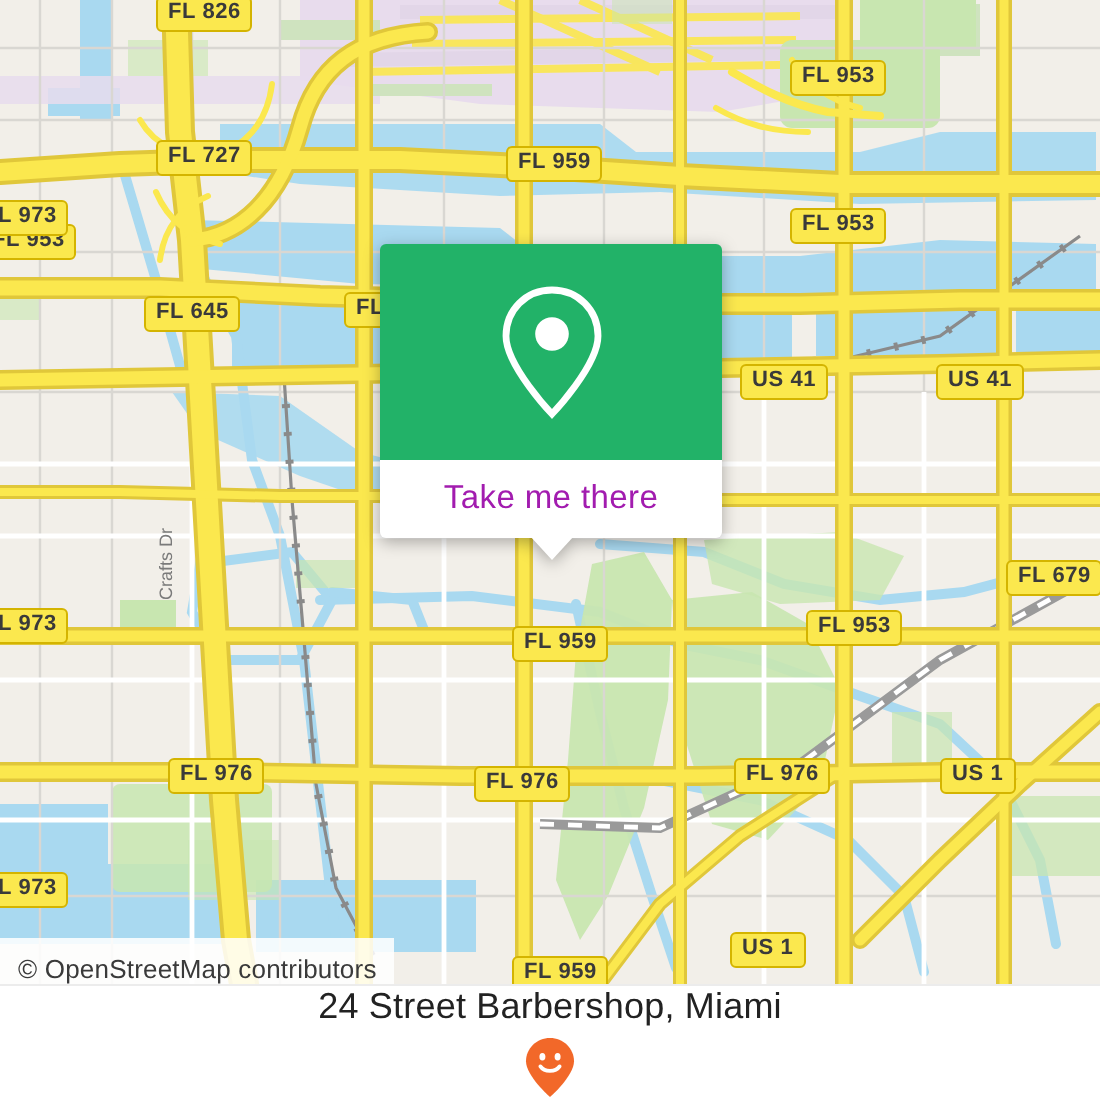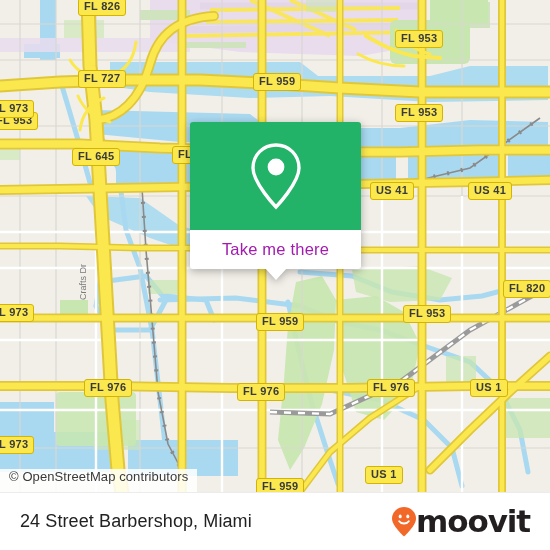--- a/index.html
+++ b/index.html
@@ -11,21 +11,21 @@
   #app{position:relative;width:550px;height:550px;overflow:hidden;background:#fff;}
 
   
   #map{position:absolute;left:0;top:0;width:550px;height:492px;overflow:hidden;background:#3b82f6;}
   #map svg{position:absolute;left:0;top:0;}
 
   
   #attrib{
     position:absolute;left:0;top:469px;height:23px;
     background:rgba(255,255,255,0.86);
-    display:flex;align-items:flex-start;padding:0 9px;
+    display:flex;align-items:flex-end;padding:0 9px;
     font-size:13px;color:#3a3a3a;letter-spacing:.1px;white-space:nowrap;
   }
 
   
   #card{
     position:absolute;left:190px;top:122px;width:171px;
     filter:drop-shadow(0 2px 4px rgba(0,0,0,.30));
   }
   #card-top{
     height:108px;border-radius:3px 3px 0 0;
@@ -42,20 +42,21 @@
     width:0;height:0;border-left:11px solid transparent;
     border-right:11px solid transparent;border-top:12px solid #ffffff;
   }
 
   
   #footer{
     position:absolute;left:0;top:492px;width:550px;height:58px;
     background:#ffffff;display:flex;align-items:center;
     justify-content:space-between;padding:0 20px;box-sizing:border-box;
     border-top:1px solid #ececec;
+    flex-direction:column;
   }
   #footer-title{font-size:18px;color:#222;letter-spacing:.1px;white-space:nowrap;}
   #brand{display:flex;align-items:center;gap:1px;}
   #brand-word{
     font-size:31px;color:#231f20;letter-spacing:-1.1px;
     font-family:"DejaVu Sans","Liberation Sans",sans-serif;font-weight:600;
     line-height:1;margin-left:-2px;
   }
 </style>
 </head>
@@ -209,21 +210,21 @@
         <div style="position: absolute; left: 78px; top: 70px; background: rgb(251, 232, 78); border: 1.6px solid rgb(212, 180, 0); border-radius: 3px; padding: 1px 5px 2px; font: bold 11px / 13px &quot;Liberation Sans&quot;, sans-serif; color: rgb(58, 58, 58); letter-spacing: 0.3px; white-space: nowrap;"><span>FL 727</span></div>
         <div style="position: absolute; left: 253px; top: 73px; background: rgb(251, 232, 78); border: 1.6px solid rgb(212, 180, 0); border-radius: 3px; padding: 1px 5px 2px; font: bold 11px / 13px &quot;Liberation Sans&quot;, sans-serif; color: rgb(58, 58, 58); letter-spacing: 0.3px; white-space: nowrap;"><span>FL 959</span></div>
         <div style="position: absolute; left: 395px; top: 30px; background: rgb(251, 232, 78); border: 1.6px solid rgb(212, 180, 0); border-radius: 3px; padding: 1px 5px 2px; font: bold 11px / 13px &quot;Liberation Sans&quot;, sans-serif; color: rgb(58, 58, 58); letter-spacing: 0.3px; white-space: nowrap;"><span>FL 953</span></div>
         <div style="position: absolute; left: 395px; top: 104px; background: rgb(251, 232, 78); border: 1.6px solid rgb(212, 180, 0); border-radius: 3px; padding: 1px 5px 2px; font: bold 11px / 13px &quot;Liberation Sans&quot;, sans-serif; color: rgb(58, 58, 58); letter-spacing: 0.3px; white-space: nowrap;"><span>FL 953</span></div>
         <div style="position: absolute; left: 72px; top: 148px; background: rgb(251, 232, 78); border: 1.6px solid rgb(212, 180, 0); border-radius: 3px; padding: 1px 5px 2px; font: bold 11px / 13px &quot;Liberation Sans&quot;, sans-serif; color: rgb(58, 58, 58); letter-spacing: 0.3px; white-space: nowrap;"><span>FL 645</span></div>
         <div style="position: absolute; left: -10px; top: 112px; background: rgb(251, 232, 78); border: 1.6px solid rgb(212, 180, 0); border-radius: 3px; padding: 1px 5px 2px; font: bold 11px / 13px &quot;Liberation Sans&quot;, sans-serif; color: rgb(58, 58, 58); letter-spacing: 0.3px; white-space: nowrap;"><span>FL 953</span></div>
         <div style="position: absolute; left: 172px; top: 146px; background: rgb(251, 232, 78); border: 1.6px solid rgb(212, 180, 0); border-radius: 3px; padding: 1px 5px 2px; font: bold 11px / 13px &quot;Liberation Sans&quot;, sans-serif; color: rgb(58, 58, 58); letter-spacing: 0.3px; white-space: nowrap;"><span>FL 959</span></div>
         <div style="position: absolute; left: 370px; top: 182px; background: rgb(251, 232, 78); border: 1.6px solid rgb(212, 180, 0); border-radius: 3px; padding: 1px 5px 2px; font: bold 11px / 13px &quot;Liberation Sans&quot;, sans-serif; color: rgb(58, 58, 58); letter-spacing: 0.3px; white-space: nowrap;"><span>US 41</span></div>
         <div style="position: absolute; left: 468px; top: 182px; background: rgb(251, 232, 78); border: 1.6px solid rgb(212, 180, 0); border-radius: 3px; padding: 1px 5px 2px; font: bold 11px / 13px &quot;Liberation Sans&quot;, sans-serif; color: rgb(58, 58, 58); letter-spacing: 0.3px; white-space: nowrap;"><span>US 41</span></div>
         <div style="position: absolute; left: -14px; top: 100px; background: rgb(251, 232, 78); border: 1.6px solid rgb(212, 180, 0); border-radius: 3px; padding: 1px 5px 2px; font: bold 11px / 13px &quot;Liberation Sans&quot;, sans-serif; color: rgb(58, 58, 58); letter-spacing: 0.3px; white-space: nowrap;"><span>FL 973</span></div>
-        <div style="position: absolute; left: 503px; top: 280px; background: rgb(251, 232, 78); border: 1.6px solid rgb(212, 180, 0); border-radius: 3px; padding: 1px 5px 2px; font: bold 11px / 13px &quot;Liberation Sans&quot;, sans-serif; color: rgb(58, 58, 58); letter-spacing: 0.3px; white-space: nowrap;"><span>FL 820</span></div>
+        <div style="position: absolute; left: 503px; top: 280px; background: rgb(251, 232, 78); border: 1.6px solid rgb(212, 180, 0); border-radius: 3px; padding: 1px 5px 2px; font: bold 11px / 13px &quot;Liberation Sans&quot;, sans-serif; color: rgb(58, 58, 58); letter-spacing: 0.3px; white-space: nowrap;"><span>FL 679</span></div>
         <div style="position: absolute; left: 403px; top: 305px; background: rgb(251, 232, 78); border: 1.6px solid rgb(212, 180, 0); border-radius: 3px; padding: 1px 5px 2px; font: bold 11px / 13px &quot;Liberation Sans&quot;, sans-serif; color: rgb(58, 58, 58); letter-spacing: 0.3px; white-space: nowrap;"><span>FL 953</span></div>
         <div style="position: absolute; left: 256px; top: 313px; background: rgb(251, 232, 78); border: 1.6px solid rgb(212, 180, 0); border-radius: 3px; padding: 1px 5px 2px; font: bold 11px / 13px &quot;Liberation Sans&quot;, sans-serif; color: rgb(58, 58, 58); letter-spacing: 0.3px; white-space: nowrap;"><span>FL 959</span></div>
         <div style="position: absolute; left: -14px; top: 304px; background: rgb(251, 232, 78); border: 1.6px solid rgb(212, 180, 0); border-radius: 3px; padding: 1px 5px 2px; font: bold 11px / 13px &quot;Liberation Sans&quot;, sans-serif; color: rgb(58, 58, 58); letter-spacing: 0.3px; white-space: nowrap;"><span>FL 973</span></div>
         <div style="position: absolute; left: 84px; top: 379px; background: rgb(251, 232, 78); border: 1.6px solid rgb(212, 180, 0); border-radius: 3px; padding: 1px 5px 2px; font: bold 11px / 13px &quot;Liberation Sans&quot;, sans-serif; color: rgb(58, 58, 58); letter-spacing: 0.3px; white-space: nowrap;"><span>FL 976</span></div>
         <div style="position: absolute; left: 237px; top: 383px; background: rgb(251, 232, 78); border: 1.6px solid rgb(212, 180, 0); border-radius: 3px; padding: 1px 5px 2px; font: bold 11px / 13px &quot;Liberation Sans&quot;, sans-serif; color: rgb(58, 58, 58); letter-spacing: 0.3px; white-space: nowrap;"><span>FL 976</span></div>
         <div style="position: absolute; left: 367px; top: 379px; background: rgb(251, 232, 78); border: 1.6px solid rgb(212, 180, 0); border-radius: 3px; padding: 1px 5px 2px; font: bold 11px / 13px &quot;Liberation Sans&quot;, sans-serif; color: rgb(58, 58, 58); letter-spacing: 0.3px; white-space: nowrap;"><span>FL 976</span></div>
         <div style="position: absolute; left: 470px; top: 379px; background: rgb(251, 232, 78); border: 1.6px solid rgb(212, 180, 0); border-radius: 3px; padding: 1px 5px 2px; font: bold 11px / 13px &quot;Liberation Sans&quot;, sans-serif; color: rgb(58, 58, 58); letter-spacing: 0.3px; white-space: nowrap;"><span>US 1</span></div>
         <div style="position: absolute; left: -14px; top: 436px; background: rgb(251, 232, 78); border: 1.6px solid rgb(212, 180, 0); border-radius: 3px; padding: 1px 5px 2px; font: bold 11px / 13px &quot;Liberation Sans&quot;, sans-serif; color: rgb(58, 58, 58); letter-spacing: 0.3px; white-space: nowrap;"><span>FL 973</span></div>
         <div style="position: absolute; left: 256px; top: 478px; background: rgb(251, 232, 78); border: 1.6px solid rgb(212, 180, 0); border-radius: 3px; padding: 1px 5px 2px; font: bold 11px / 13px &quot;Liberation Sans&quot;, sans-serif; color: rgb(58, 58, 58); letter-spacing: 0.3px; white-space: nowrap;"><span>FL 959</span></div>
         <div style="position: absolute; left: 365px; top: 466px; background: rgb(251, 232, 78); border: 1.6px solid rgb(212, 180, 0); border-radius: 3px; padding: 1px 5px 2px; font: bold 11px / 13px &quot;Liberation Sans&quot;, sans-serif; color: rgb(58, 58, 58); letter-spacing: 0.3px; white-space: nowrap;"><span>US 1</span></div>
@@ -249,16 +250,15 @@
 
   <div id="footer">
     <span id="footer-title">24 Street Barbershop, Miami</span>
     <div id="brand">
       <svg width="26" height="32" viewBox="0 0 26 32">
         <path d="M13 1 C6.4 1 1 6.2 1 12.6 C1 20 13 30.5 13 30.5 C13 30.5 25 20 25 12.6 C25 6.2 19.6 1 13 1 Z" fill="#f26829"></path>
         <ellipse cx="9.2" cy="10.4" rx="1.5" ry="1.9" fill="#ffffff"></ellipse>
         <ellipse cx="16.8" cy="10.4" rx="1.5" ry="1.9" fill="#ffffff"></ellipse>
         <path d="M8.2 15.2 C10.2 18.2 15.8 18.2 17.8 15.2" fill="none" stroke="#ffffff" stroke-width="1.9" stroke-linecap="round"></path>
       </svg>
-      <span id="brand-word">moovit</span>
     </div>
   </div>
 </div>
 
 </body></html>

